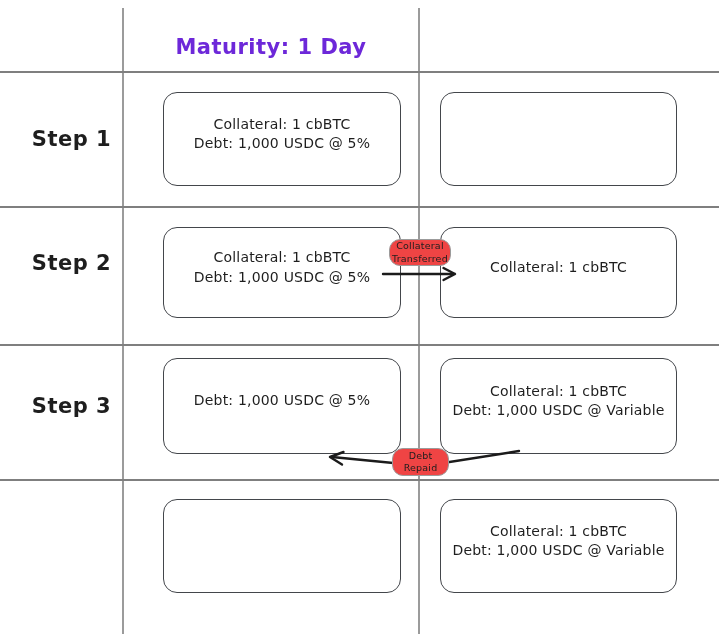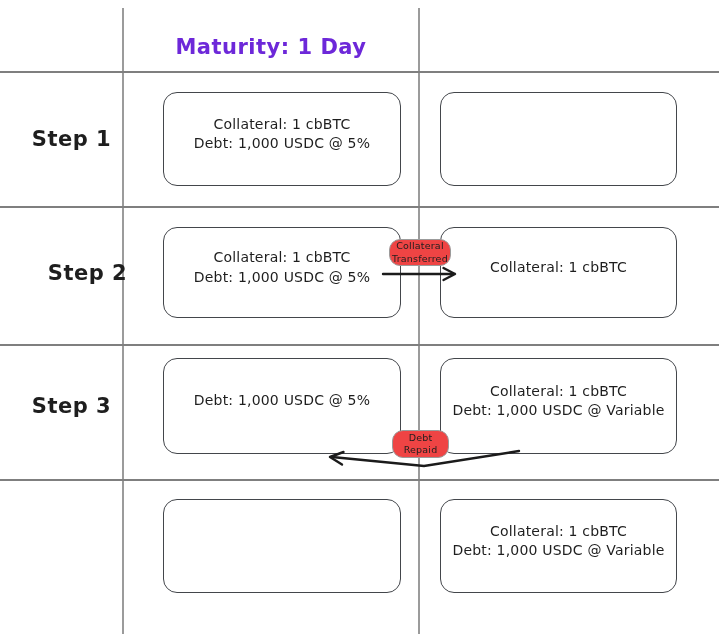--- a/index.html
+++ b/index.html
@@ -64,38 +64,38 @@
     border: 1.2px solid #9b9b9b;
     border-radius: 11px;
     box-sizing: border-box;
     display: flex; flex-direction: column;
     align-items: center; justify-content: center;
     font-size: 9.5px; line-height: 1.28; letter-spacing: 0.2px;
     text-align: center;
     color: #1e1e1e;
   }
   #tag-collateral { left: 389px; top: 239px; width: 62px; height: 27px; }
-  #tag-debt       { left: 392px; top: 430px; width: 57px; height: 28px; }
+  #tag-debt       { left: 392px; top: 448px; width: 57px; height: 28px; }
 </style>
 </head>
 <body>
 
 <div id="canvas">
 
   <div class="vline" style="left:122px; top:8px; height:626px;"></div>
   <div class="vline" style="left:418px; top:8px; height:626px;"></div>
   <div class="hline" style="top:71px;"></div>
   <div class="hline" style="top:206px;"></div>
   <div class="hline" style="top:344px;"></div>
   <div class="hline" style="top:479px;"></div>
 
   <div class="col-header" style="left:123px; width:296px;">Maturity: 1 Day</div>
 
   <div class="step-label" style="top:92px;  height:94px;">Step 1</div>
-  <div class="step-label" style="top:227px; height:91px;margin-left:16px;">Step 2</div>
+  <div class="step-label" style="top:217px; height:91px;">Step 2</div>
   <div class="step-label" style="top:358px; height:96px;">Step 3</div>
 
   <div class="box left-box row1">
     <span class="line">Collateral: 1 cbBTC</span>
     <span class="line">Debt: 1,000 USDC @ 5%</span>
   </div>
   <div class="box right-box row1"></div>
 
   <div class="box left-box row2">
     <span class="line">Collateral: 1 cbBTC</span>

